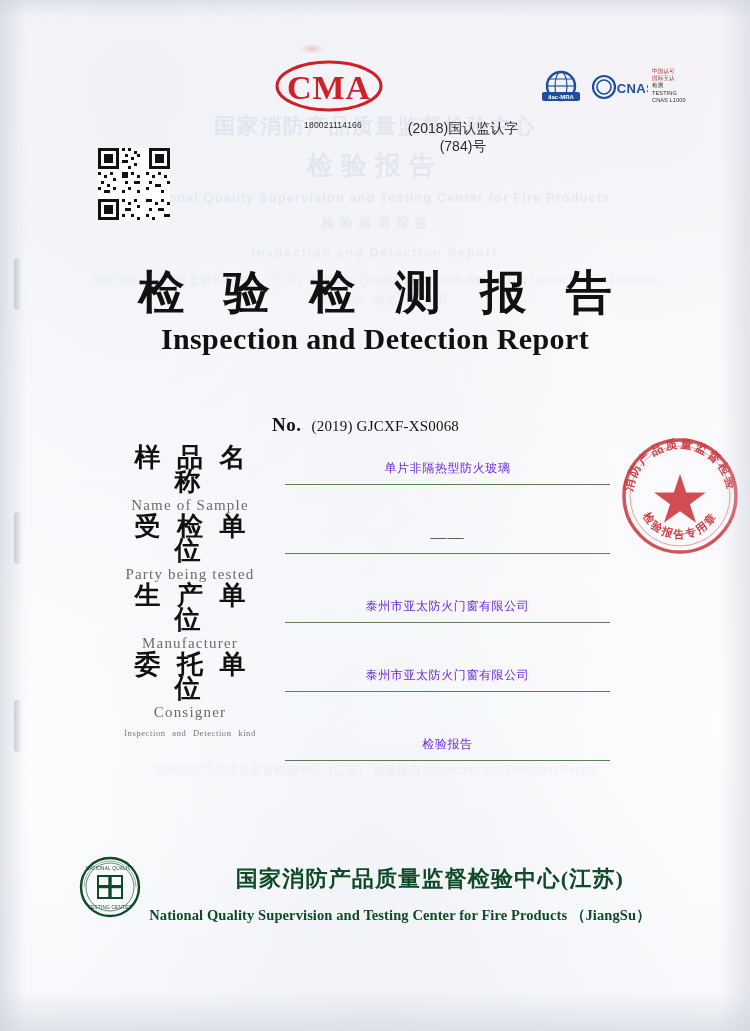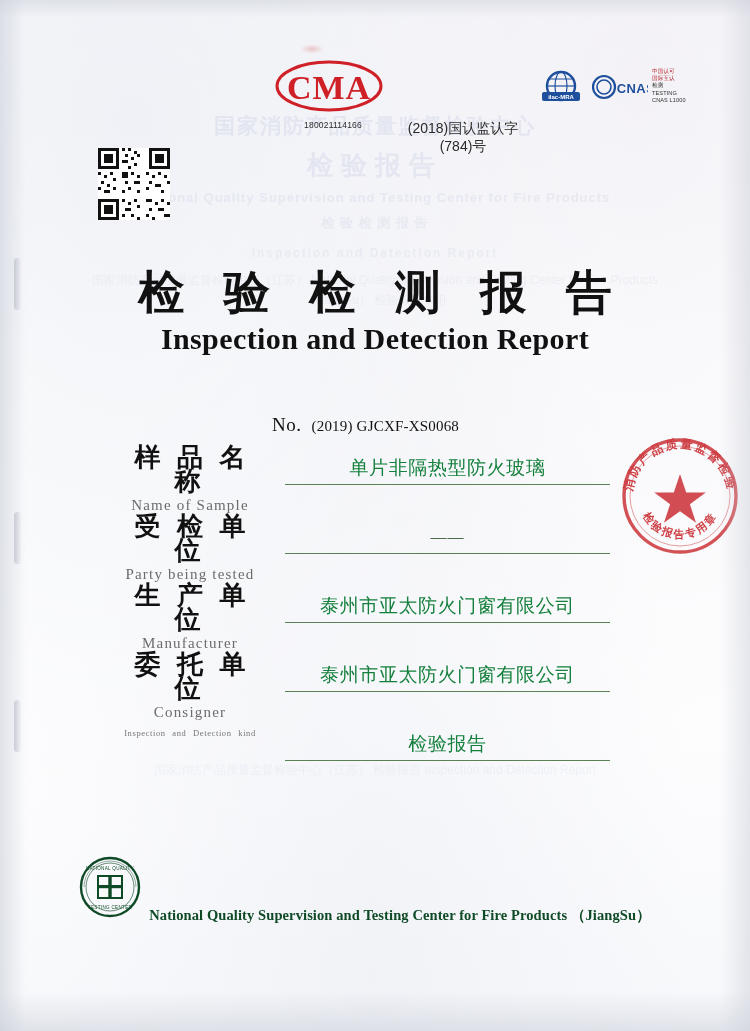--- a/index.html
+++ b/index.html
@@ -204,21 +204,21 @@
     top: 414px;
     left: 272px;
     font-family: "Liberation Serif", serif;
     color: #111;
     display: flex;
     align-items: baseline;
     gap: 10px;
   }
   .report-no .no-label {
     font-size: 19px;
-    font-weight: normal;
+    font-weight: bold;
     letter-spacing: 0.5px;
   }
   .report-no .no-value {
     font-size: 15px;
     letter-spacing: 0.2px;
   }
 
   
   .fields {
     position: absolute;
@@ -269,22 +269,22 @@
     position: absolute;
     left: 175px;
     right: 0;
     top: 6px;
   }
   .field-value {
     height: 32px;
     line-height: 32px;
     text-align: center;
     font-family: "Liberation Serif", serif;
-    font-size: 19px;
-    color: #15803d;
+    font-size: 12px;
+    color: #6d28d9;
     letter-spacing: 0.6px;
   }
   .field-rule {
     height: 1px;
     background: #3f6b3a;
     opacity: 0.85;
   }
   .field-value.dash {
     font-size: 16px;
     color: #2f4f2c;
@@ -563,20 +563,21 @@
       <circle cx="36" cy="31" r="29" fill="none" stroke="#0f4a26" stroke-width="2.4"></circle>
       <circle cx="36" cy="31" r="24" fill="none" stroke="#0f4a26" stroke-width="0.9" opacity="0.7"></circle>
       <rect x="24" y="20" width="24" height="22" fill="none" stroke="#0f4a26" stroke-width="2"></rect>
       <rect x="34.3" y="20" width="3.4" height="22" fill="#0f4a26"></rect>
       <rect x="24" y="29" width="24" height="3.2" fill="#0f4a26"></rect>
       <path d="M10 31 a26 26 0 0 1 52 0" fill="none" stroke="#0f4a26" stroke-width="0.8" opacity="0.55"></path>
       <text x="36" y="14" text-anchor="middle" font-family="Liberation Sans, sans-serif" font-size="4.6" fill="#0f4a26" letter-spacing="0.3">NATIONAL QUALITY</text>
       <text x="36" y="53" text-anchor="middle" font-family="Liberation Sans, sans-serif" font-size="4.6" fill="#0f4a26" letter-spacing="0.3">TESTING CENTER</text>
     </svg>
   </div>
+  <div class="footer-cn">国家消防产品质量监督检验中心(江苏)</div>
   <div class="footer-en">National Quality Supervision and Testing Center for Fire Products （JiangSu）</div>
 
   <div class="edge-shade-left"></div>
   <div class="edge-shade-right"></div>
   <div class="edge-shade-top"></div>
   <div class="edge-shade-bottom"></div>
   <div class="punch p1"></div>
   <div class="punch p2"></div>
   <div class="punch p3"></div>
   <div class="smudge s1"></div>

